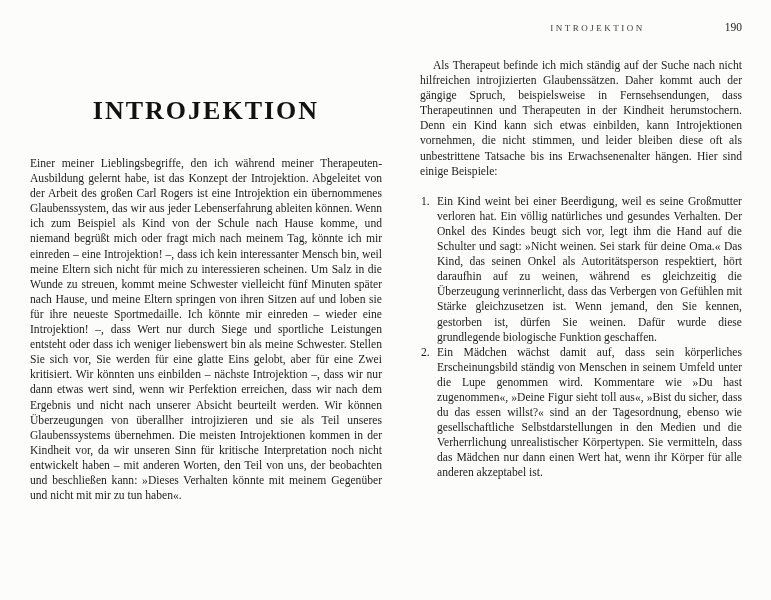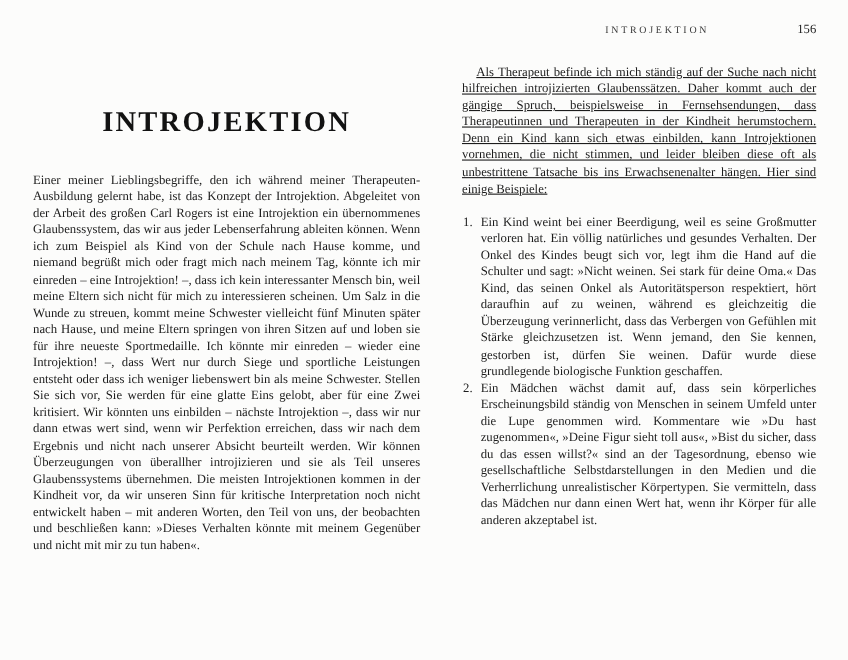--- a/index.html
+++ b/index.html
@@ -64,21 +64,20 @@
   .page-number {
     margin-left: 80px;
     font-size: 11.5px;
     color: #1c1c1c;
   }
   .right-body {
     margin-top: 58px;
   }
   .intro-par {
     text-indent: 13px;
-    text-decoration: underline;
   }
   .examples-list {
     list-style: none;
     margin: 15px 0 0 0;
     padding: 0;
   }
   .example-item {
     position: relative;
     padding-left: 17px;
   }
@@ -92,21 +91,21 @@
 <body>
 
 <div class="page page-left">
   <h1 class="chapter-title">INTROJEKTION</h1>
   <p class="body-text left-body">Einer meiner Lieblingsbegriffe, den ich während meiner Therapeuten-Ausbildung gelernt habe, ist das Konzept der Introjektion. Abgeleitet von der Arbeit des großen Carl Rogers ist eine Introjektion ein übernommenes Glaubenssystem, das wir aus jeder Lebenserfahrung ableiten können. Wenn ich zum Beispiel als Kind von der Schule nach Hause komme, und niemand begrüßt mich oder fragt mich nach meinem Tag, könnte ich mir einreden – eine Introjektion! –, dass ich kein interessanter Mensch bin, weil meine Eltern sich nicht für mich zu interessieren scheinen. Um Salz in die Wunde zu streuen, kommt meine Schwester vielleicht fünf Minuten später nach Hause, und meine Eltern springen von ihren Sitzen auf und loben sie für ihre neueste Sportmedaille. Ich könnte mir einreden – wieder eine Introjektion! –, dass Wert nur durch Siege und sportliche Leistungen entsteht oder dass ich weniger liebenswert bin als meine Schwester. Stellen Sie sich vor, Sie werden für eine glatte Eins gelobt, aber für eine Zwei kritisiert. Wir könnten uns einbilden – nächste Introjektion –, dass wir nur dann etwas wert sind, wenn wir Perfektion erreichen, dass wir nach dem Ergebnis und nicht nach unserer Absicht beurteilt werden. Wir können Überzeugungen von überallher introjizieren und sie als Teil unseres Glaubenssystems übernehmen. Die meisten Introjektionen kommen in der Kindheit vor, da wir unseren Sinn für kritische Interpretation noch nicht entwickelt haben – mit anderen Worten, den Teil von uns, der beobachten und beschließen kann: »Dieses Verhalten könnte mit meinem Gegenüber und nicht mit mir zu tun haben«.</p>
 </div>
 
 <div class="page page-right">
   <div class="running-header">
     <span class="running-title">INTROJEKTION</span>
-    <span class="page-number">156</span>
+    <span class="page-number">190</span>
   </div>
 
   <div class="right-body">
     <p class="body-text intro-par">Als Therapeut befinde ich mich ständig auf der Suche nach nicht hilfreichen introjizierten Glaubenssätzen. Daher kommt auch der gängige Spruch, beispielsweise in Fernsehsendungen, dass Therapeutinnen und Therapeuten in der Kindheit herumstochern. Denn ein Kind kann sich etwas einbilden, kann Introjektionen vornehmen, die nicht stimmen, und leider bleiben diese oft als unbestrittene Tatsache bis ins Erwachsenenalter hängen. Hier sind einige Beispiele:</p>
 
     <ol class="examples-list">
       <li class="body-text example-item">
         <span class="example-number">1.</span>
         <span>Ein Kind weint bei einer Beerdigung, weil es seine Großmutter verloren hat. Ein völlig natürliches und gesundes Verhalten. Der Onkel des Kindes beugt sich vor, legt ihm die Hand auf die Schulter und sagt: »Nicht weinen. Sei stark für deine Oma.« Das Kind, das seinen Onkel als Autoritätsperson respektiert, hört daraufhin auf zu weinen, während es gleichzeitig die Überzeugung verinnerlicht, dass das Verbergen von Gefühlen mit Stärke gleichzusetzen ist. Wenn jemand, den Sie kennen, gestorben ist, dürfen Sie weinen. Dafür wurde diese grundlegende biologische Funktion geschaffen.</span>
       </li>

